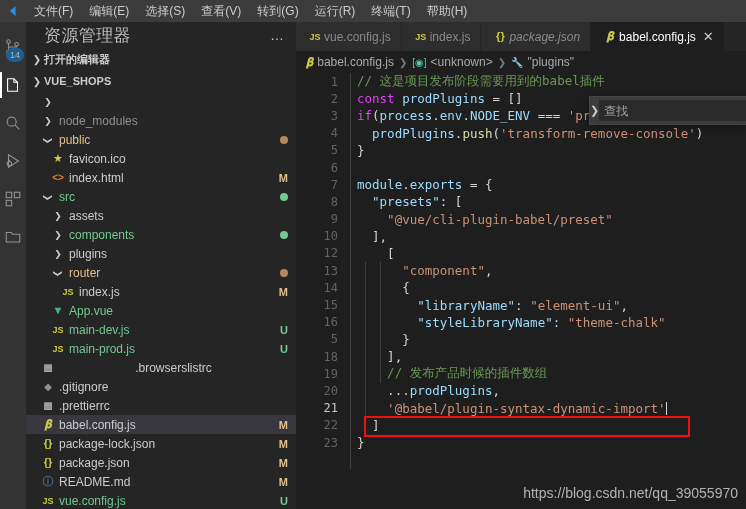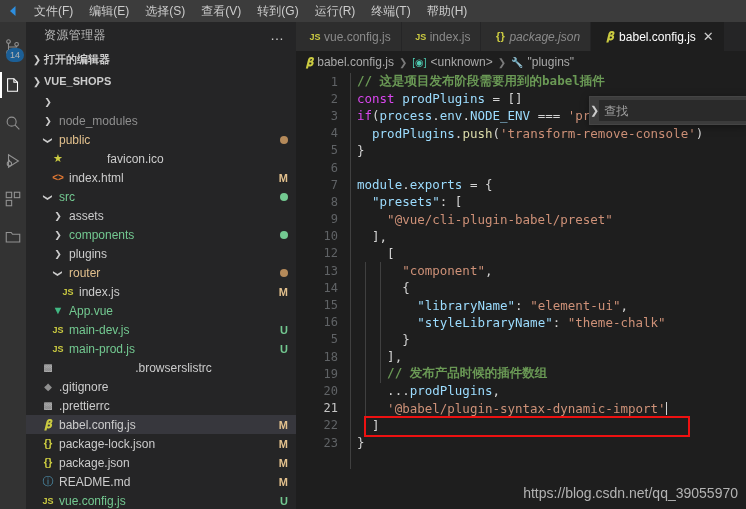--- a/index.html
+++ b/index.html
@@ -24,21 +24,21 @@
   .activitybar{width:26px;background:#333333;flex:0 0 26px;display:flex;flex-direction:column;align-items:center;padding-top:6px;}
   .act{width:26px;height:38px;display:flex;align-items:center;justify-content:center;position:relative;opacity:.62;cursor:pointer;}
   .act.active{opacity:1;}
   .act.active:before{content:"";position:absolute;left:0;top:6px;bottom:6px;width:2px;background:#ffffff;}
   .badge{position:absolute;right:2px;bottom:4px;background:#0e7ad4;color:#fff;border-radius:8px;
          min-width:14px;height:14px;font-size:9px;line-height:14px;text-align:center;padding:0 2px;}
 
   
   .sidebar{width:270px;flex:0 0 270px;background:#252526;display:flex;flex-direction:column;min-height:0;}
   .sb-head{height:26px;display:flex;align-items:center;padding:0 4px 0 18px;flex:0 0 26px;}
-  .sb-title{font-size:12px;letter-spacing:.4px;color:#bbbbbb;flex:1;}
+  .sb-title{font-size:17px;letter-spacing:.4px;color:#bbbbbb;flex:1;}
   .sb-dots{color:#cccccc;font-size:14px;padding:0 8px;cursor:pointer;line-height:10px;}
   .section{flex:0 0 auto;}
   .sec-row{height:22px;display:flex;align-items:center;font-size:11px;font-weight:bold;color:#cccccc;padding-left:4px;cursor:pointer;}
   .chev{width:14px;display:inline-block;text-align:center;font-size:10px;color:#cccccc;}
   .tree{flex:1 1 auto;overflow:hidden;}
   .row{height:19px;display:flex;align-items:center;font-size:12px;cursor:pointer;padding-right:8px;white-space:nowrap;}
   .row.selected{background:#37373d;}
   .row .ind{flex:0 0 auto;}
   .ic{width:16px;flex:0 0 16px;text-align:center;font-size:11px;line-height:19px;}
   .lbl{flex:1;overflow:hidden;text-overflow:ellipsis;}
@@ -74,21 +74,21 @@
   .codelines{position:absolute;left:0;top:0;right:0;}
   .cl{height:17.2px;display:flex;align-items:center;position:relative;}
   .gutter{width:42px;flex:0 0 42px;text-align:right;padding-right:9px;color:#606366;font-size:12px;
           font-family:"DejaVu Sans Mono",monospace;}
   .cl.cur .gutter{color:#c6c6c6;}
   .glyphbar{width:4px;flex:0 0 4px;}
   .code{flex:1;white-space:pre;padding-left:6px;}
   .ind-guide{position:absolute;top:0;bottom:0;width:1px;background:#404040;}
 
   
-  .t-com{color:#6a9955;font-weight:bold;}
+  .t-com{color:#6a9955;}
   .t-kw{color:#d946ef;}
   .t-var{color:#9cdcfe;}
   .t-str{color:#ce9178;}
   .t-pun{color:#d4d4d4;}
   .t-fn{color:#dcdcaa;}
   .t-prop{color:#9cdcfe;}
   .bracket-match{outline:1px solid #888888;}
   .cursor{display:inline-block;width:1px;height:13px;background:#d4d4d4;vertical-align:-2px;}
 
   .redbox{position:absolute;border:2px solid #ee1111;left:378px;top:437px;width:322px;height:18px;z-index:20;pointer-events:none;}
@@ -201,21 +201,21 @@
           </div>
           <div class="row">
             <span class="ind" style="width: 14px;"></span>
             <span class="ic"><span style="color:#cccccc;font-size:9px;display:inline-block;transform:rotate(90deg);">❯</span></span>
             <span class="lbl" style="color: rgb(226, 192, 141); padding-left: 3px;">public</span>
             <span class="dot" style="background: rgb(181, 138, 90);"></span>
           </div>
           <div class="row">
             <span class="ind" style="width: 24px;"></span>
             <span class="ic"><span style="color:#cbcb41;font-size:11px;">★</span></span>
-            <span class="lbl" style="color: rgb(204, 204, 204); padding-left: 3px; margin-left: 38px;">favicon.ico</span>
+            <span class="lbl" style="color: rgb(204, 204, 204); padding-left: 3px;">favicon.ico</span>
           </div>
           <div class="row">
             <span class="ind" style="width: 24px;"></span>
             <span class="ic"><span style="color:#e37933;font-size:10px;font-weight:bold;">&lt;&gt;</span></span>
             <span class="lbl" style="color: rgb(204, 204, 204); padding-left: 3px;">index.html</span>
             <span class="stat" style="color: rgb(226, 192, 141);">M</span>
           </div>
           <div class="row">
             <span class="ind" style="width: 14px;"></span>
             <span class="ic"><span style="color:#cccccc;font-size:9px;display:inline-block;transform:rotate(90deg);">❯</span></span>

